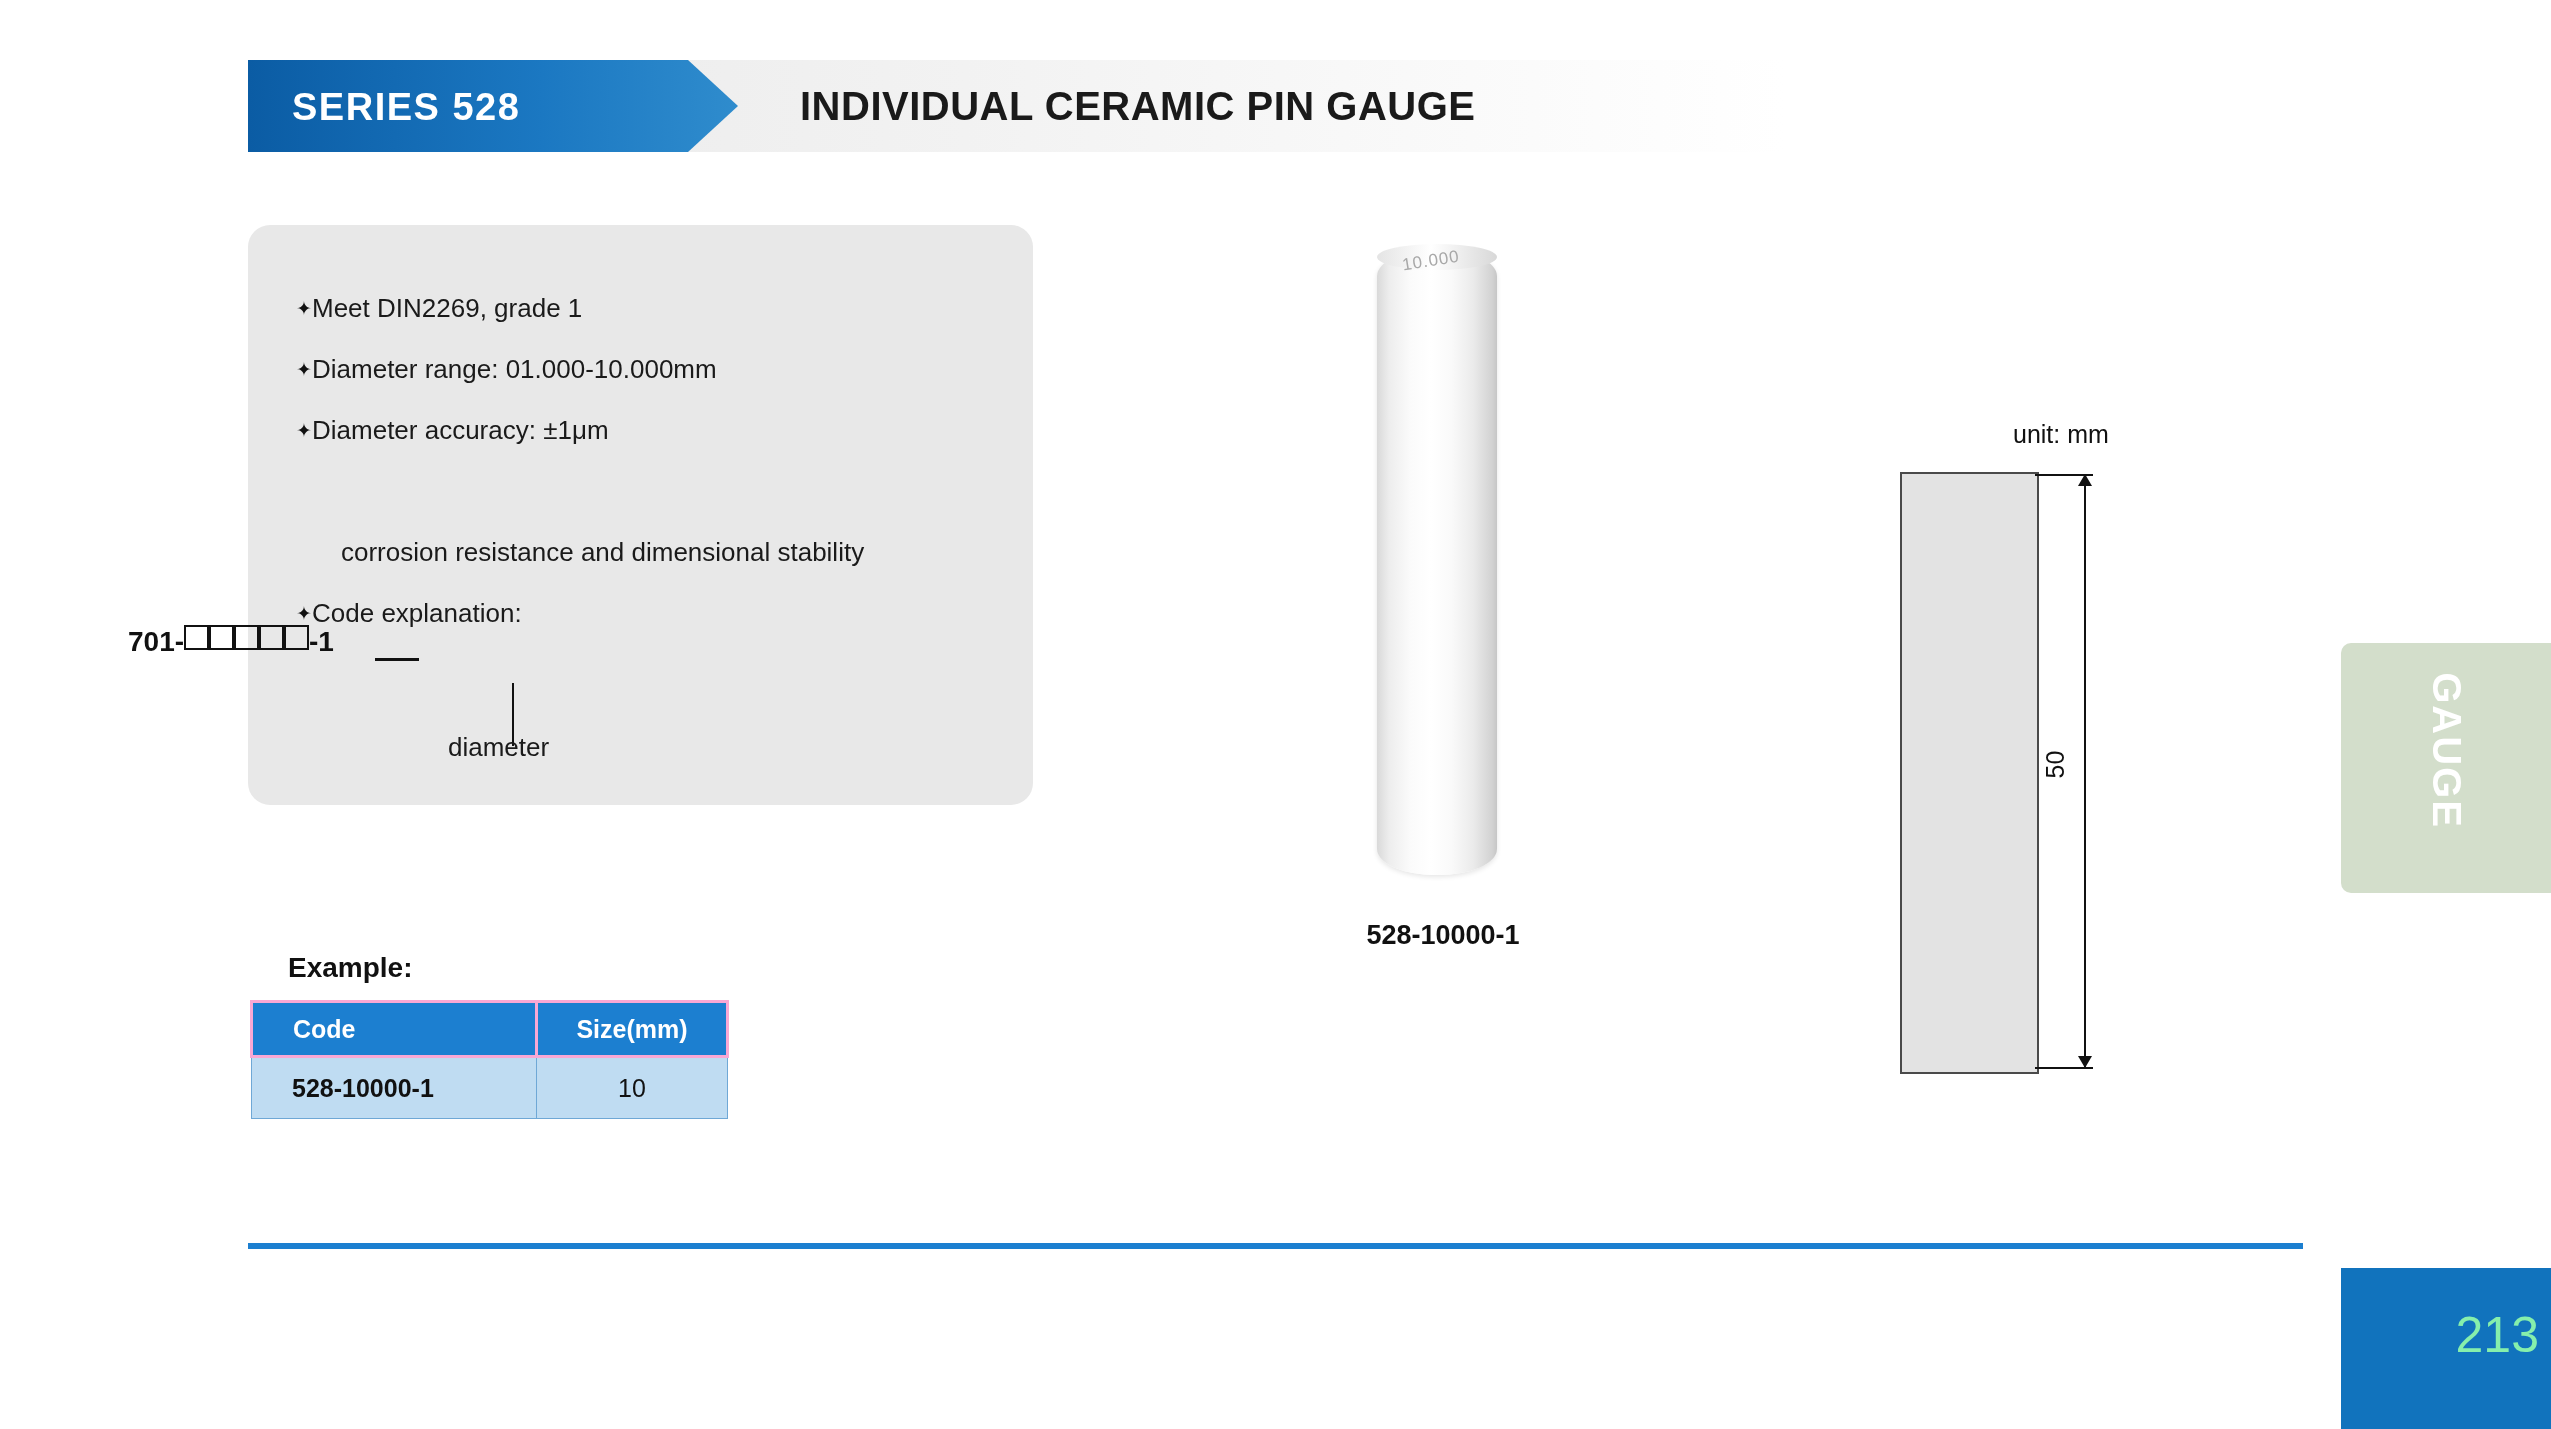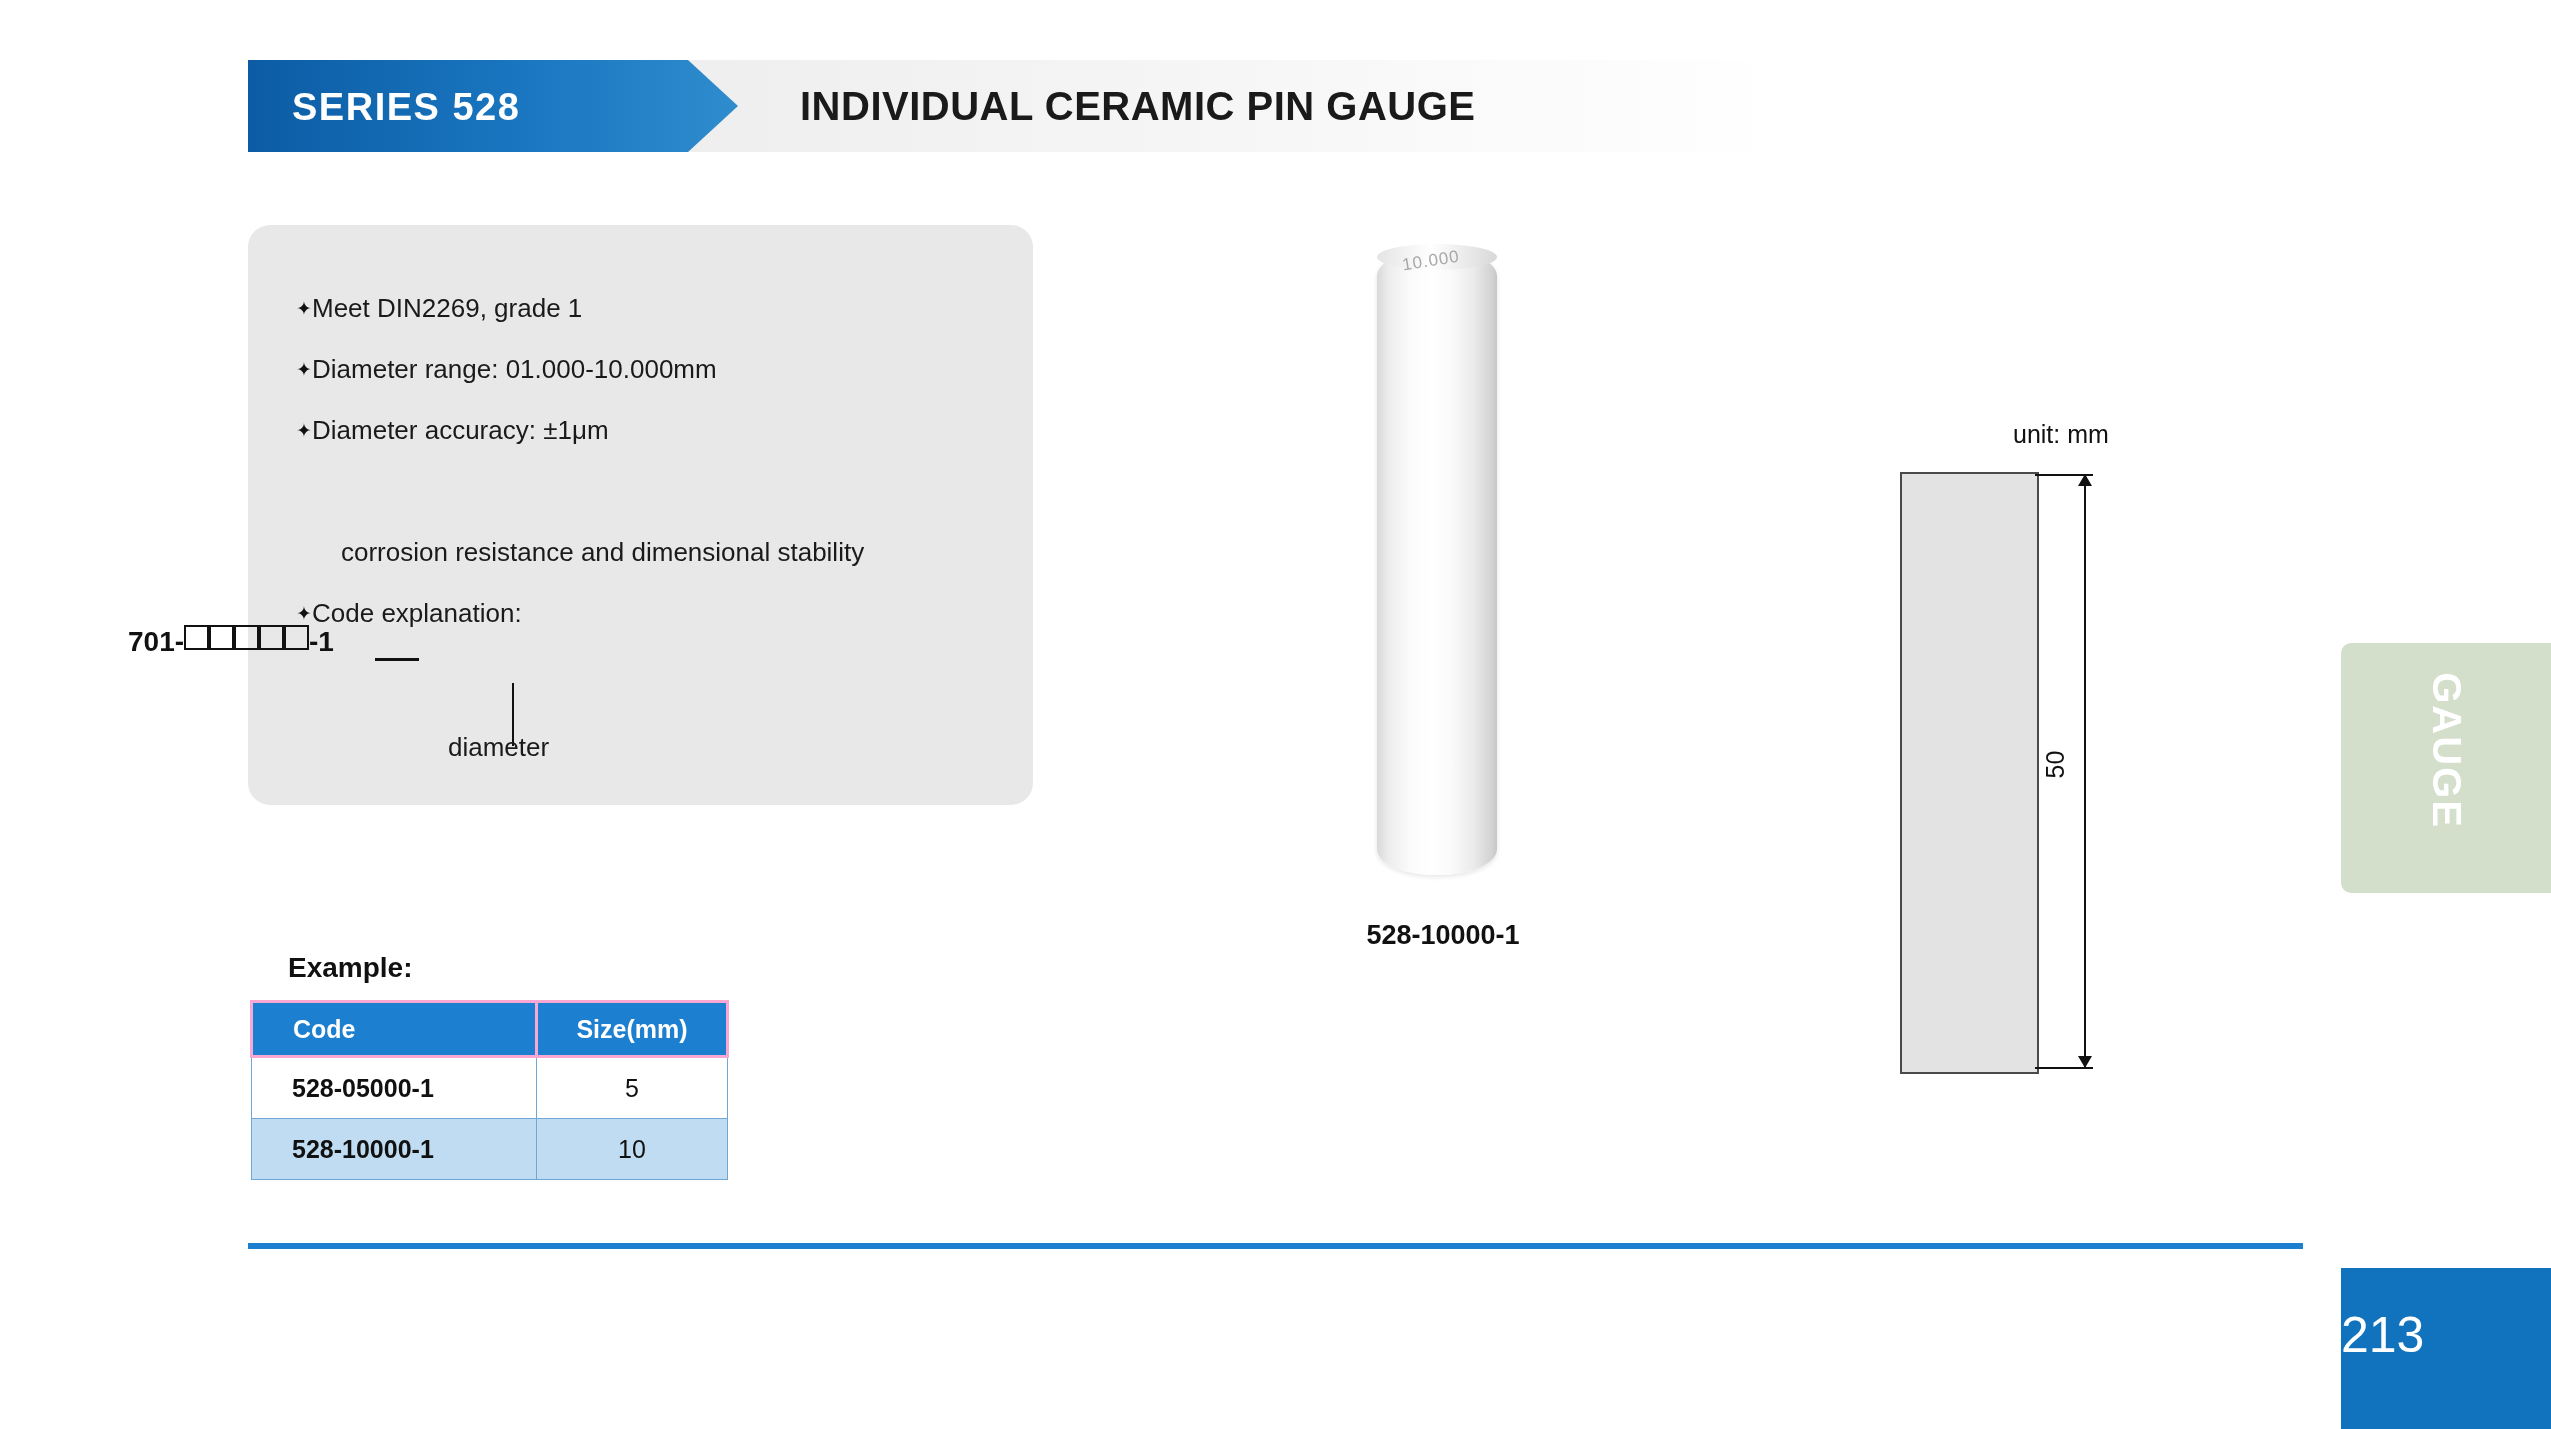--- a/index.html
+++ b/index.html
@@ -323,25 +323,25 @@
   #page-number-box {
     position: absolute;
     left: 2341px;
     top: 1268px;
     width: 210px;
     height: 161px;
     background: #1173bd;
   }
   #page-number {
     position: absolute;
-    left: 0;
+    left: 8px;
     top: 38px;
     width: 190px;
-    text-align: left;
-    color: #ffffff;
+    text-align: right;
+    color: #86efac;
     font-size: 50px;
   }
 </style>
 </head>
 <body>
 
 <div id="header">
   <div id="header-gradient-bar"></div>
   <div id="header-blue-tab"></div>
   <div id="series-label">SERIES 528</div>
@@ -380,24 +380,20 @@
 <div id="example-label">Example:</div>
 
 <table id="example-table">
   <thead>
     <tr>
       <th class="col-code">Code</th>
       <th class="col-size">Size(mm)</th>
     </tr>
   </thead>
   <tbody>
-    <tr class="row-odd">
-      <td class="code-cell">528-05000-1</td>
-      <td>5</td>
-    </tr>
     <tr class="row-even">
       <td class="code-cell">528-10000-1</td>
       <td>10</td>
     </tr>
   </tbody>
 </table>
 
 <div id="product-photo">
   <div id="pin-body"></div>
   <div id="pin-top-ellipse"></div>

